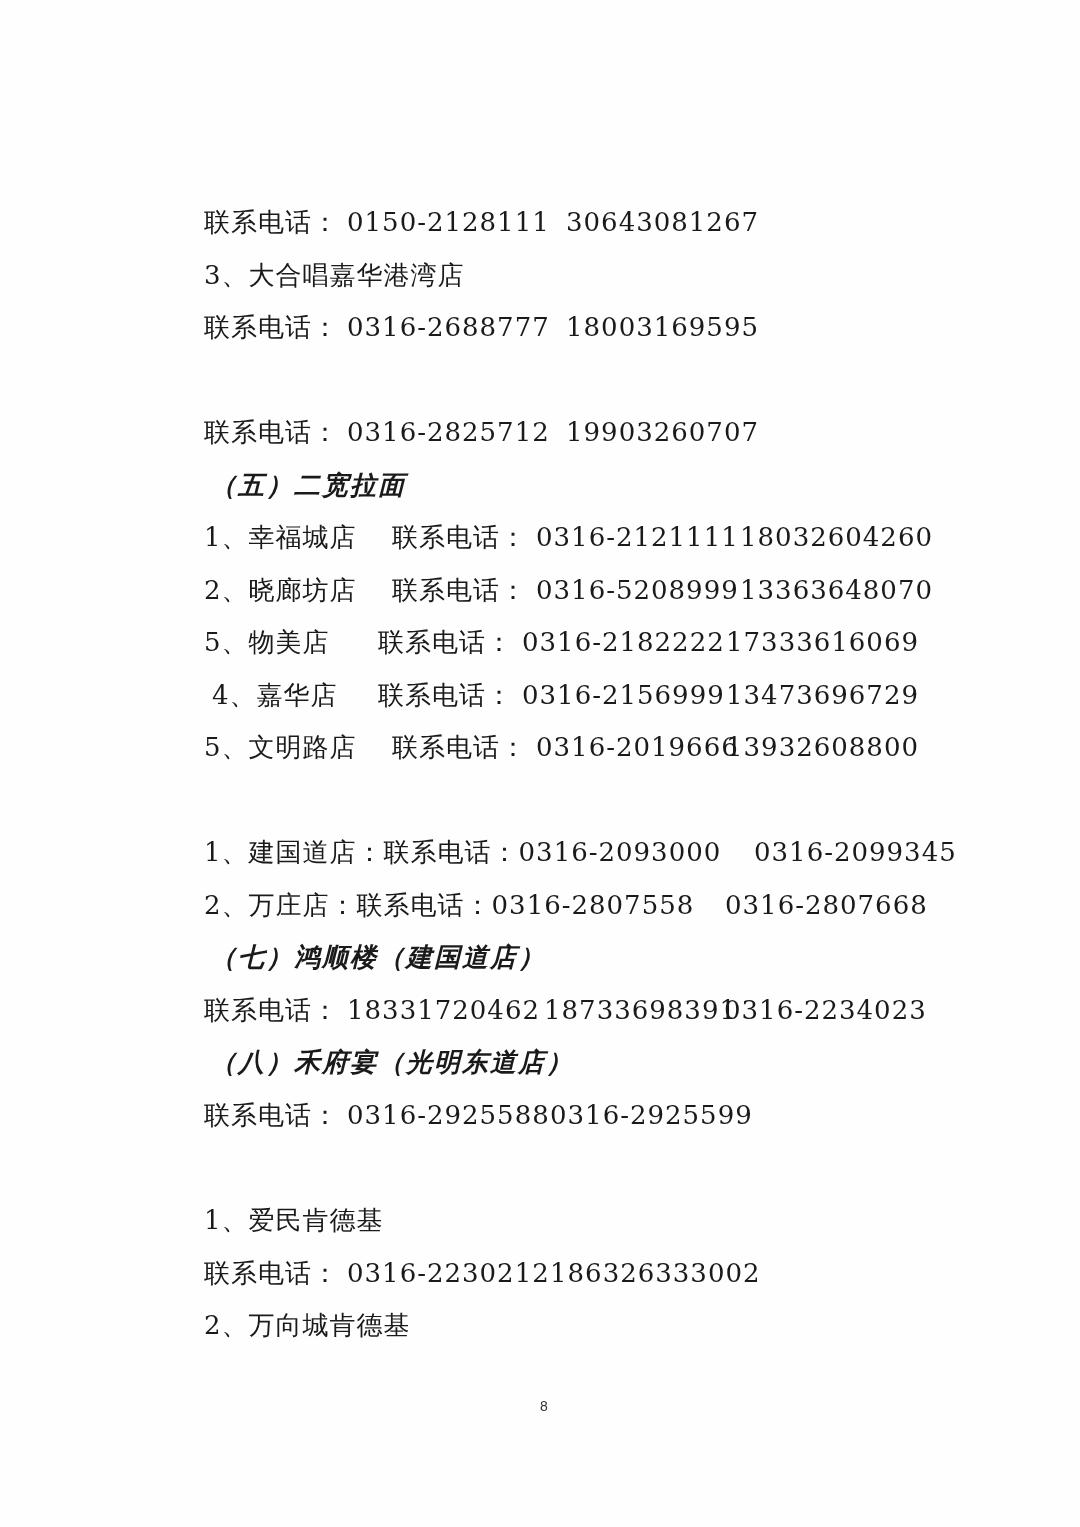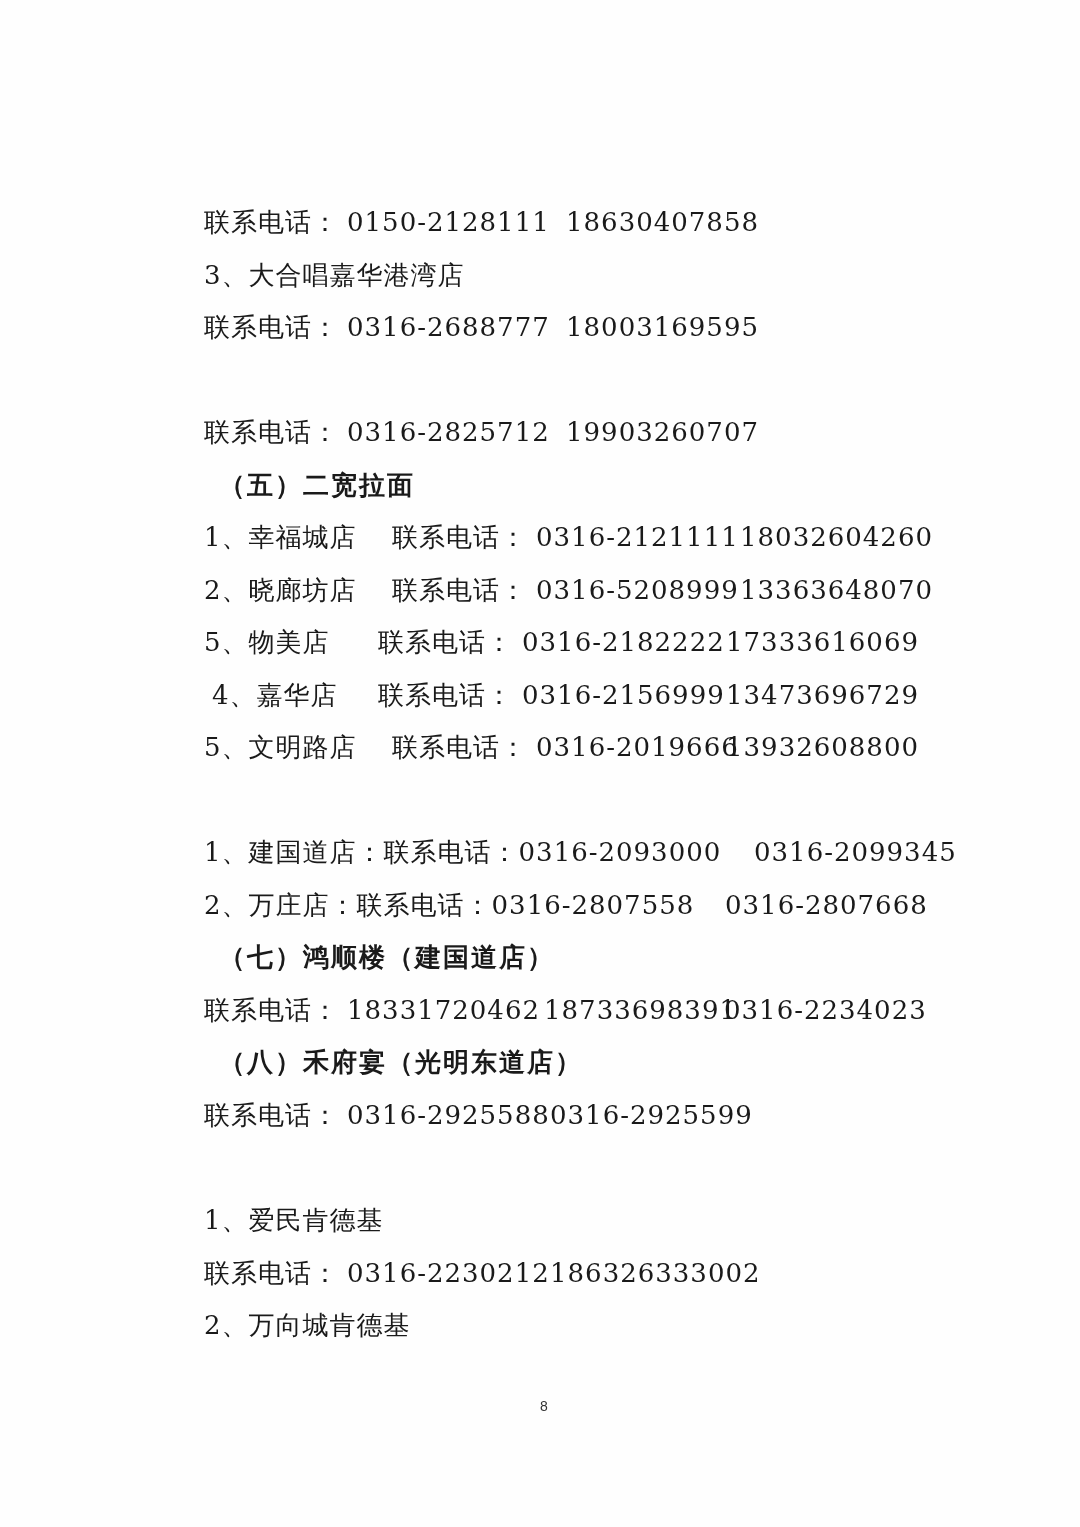--- a/index.html
+++ b/index.html
@@ -1,34 +1,34 @@
 <!DOCTYPE html>
 <html><head>
 <meta charset="utf-8">
 <style>
   html, body { margin: 0; padding: 0; background: #ffffff; }
   body { width: 1080px; height: 1527px; position: relative; overflow: hidden;
          font-family: "DejaVu Serif", "Liberation Serif", serif; color: #1a1a1a; }
   .page { position: absolute; left: 0; top: 0; width: 1080px; height: 1527px; background: #fefefe; }
   .line { position: absolute; left: 204px; height: 40px; line-height: 40px;
           font-size: 26px; white-space: pre; letter-spacing: 1px; }
-  .heading { left: 219px; font-weight: bold; font-family: "DejaVu Sans", "Liberation Sans", sans-serif; letter-spacing: 2px; }
+  .heading { left: 210px; font-weight: bold; font-family: "DejaVu Sans", "Liberation Sans", sans-serif; letter-spacing: 2px; font-style: italic; }
   .cell { position: absolute; top: 0; white-space: pre; }
   .page-number { position: absolute; top: 1398px; left: 0; width: 1088px; text-align: center;
                  font-size: 14px; font-family: "Liberation Sans", sans-serif; color: #333; }
 </style>
 </head>
 <body>
 
 <div class="page">
 
   <div class="line" style="top:202px">
     <span class="cell" style="left:0">联系电话：</span>
     <span class="cell" style="left:143px">0150-2128111</span>
-    <span class="cell" style="left:362px">18630407858</span>
+    <span class="cell" style="left:362px">30643081267</span>
   </div>
 
   <div class="line" style="top:255px">3、大合唱嘉华港湾店</div>
 
   <div class="line" style="top:307px">
     <span class="cell" style="left:0">联系电话：</span>
     <span class="cell" style="left:143px">0316-2688777</span>
     <span class="cell" style="left:362px">18003169595</span>
   </div>
 

